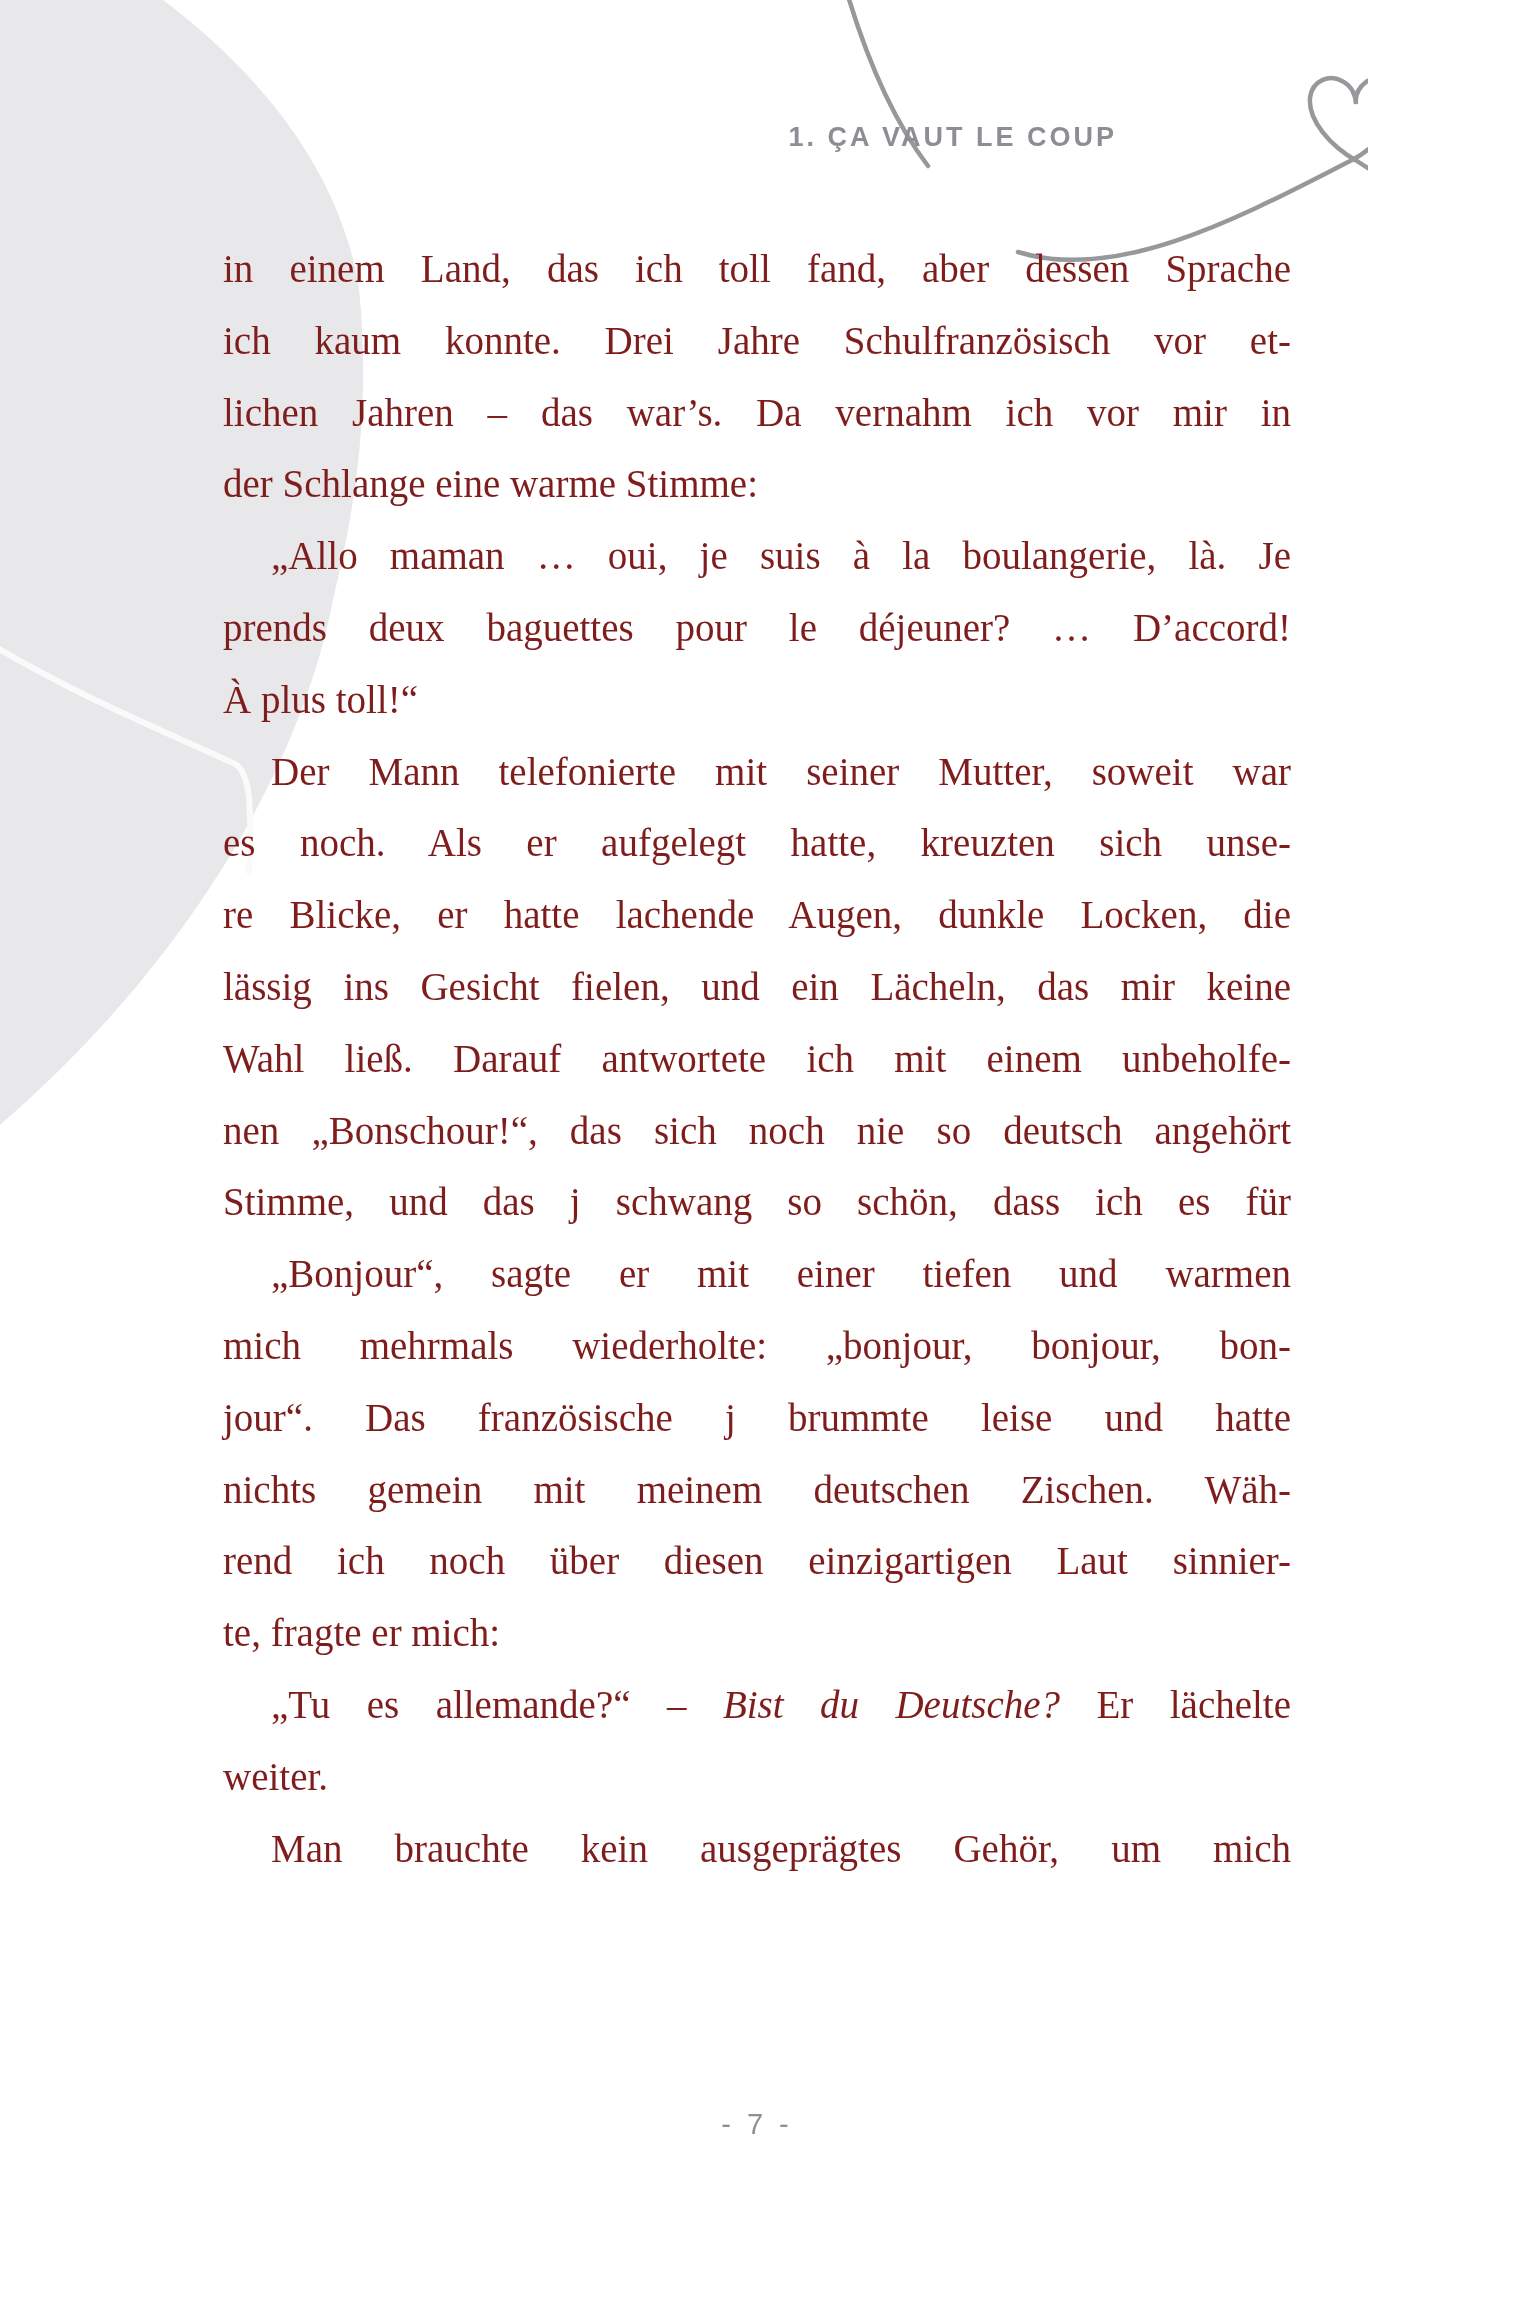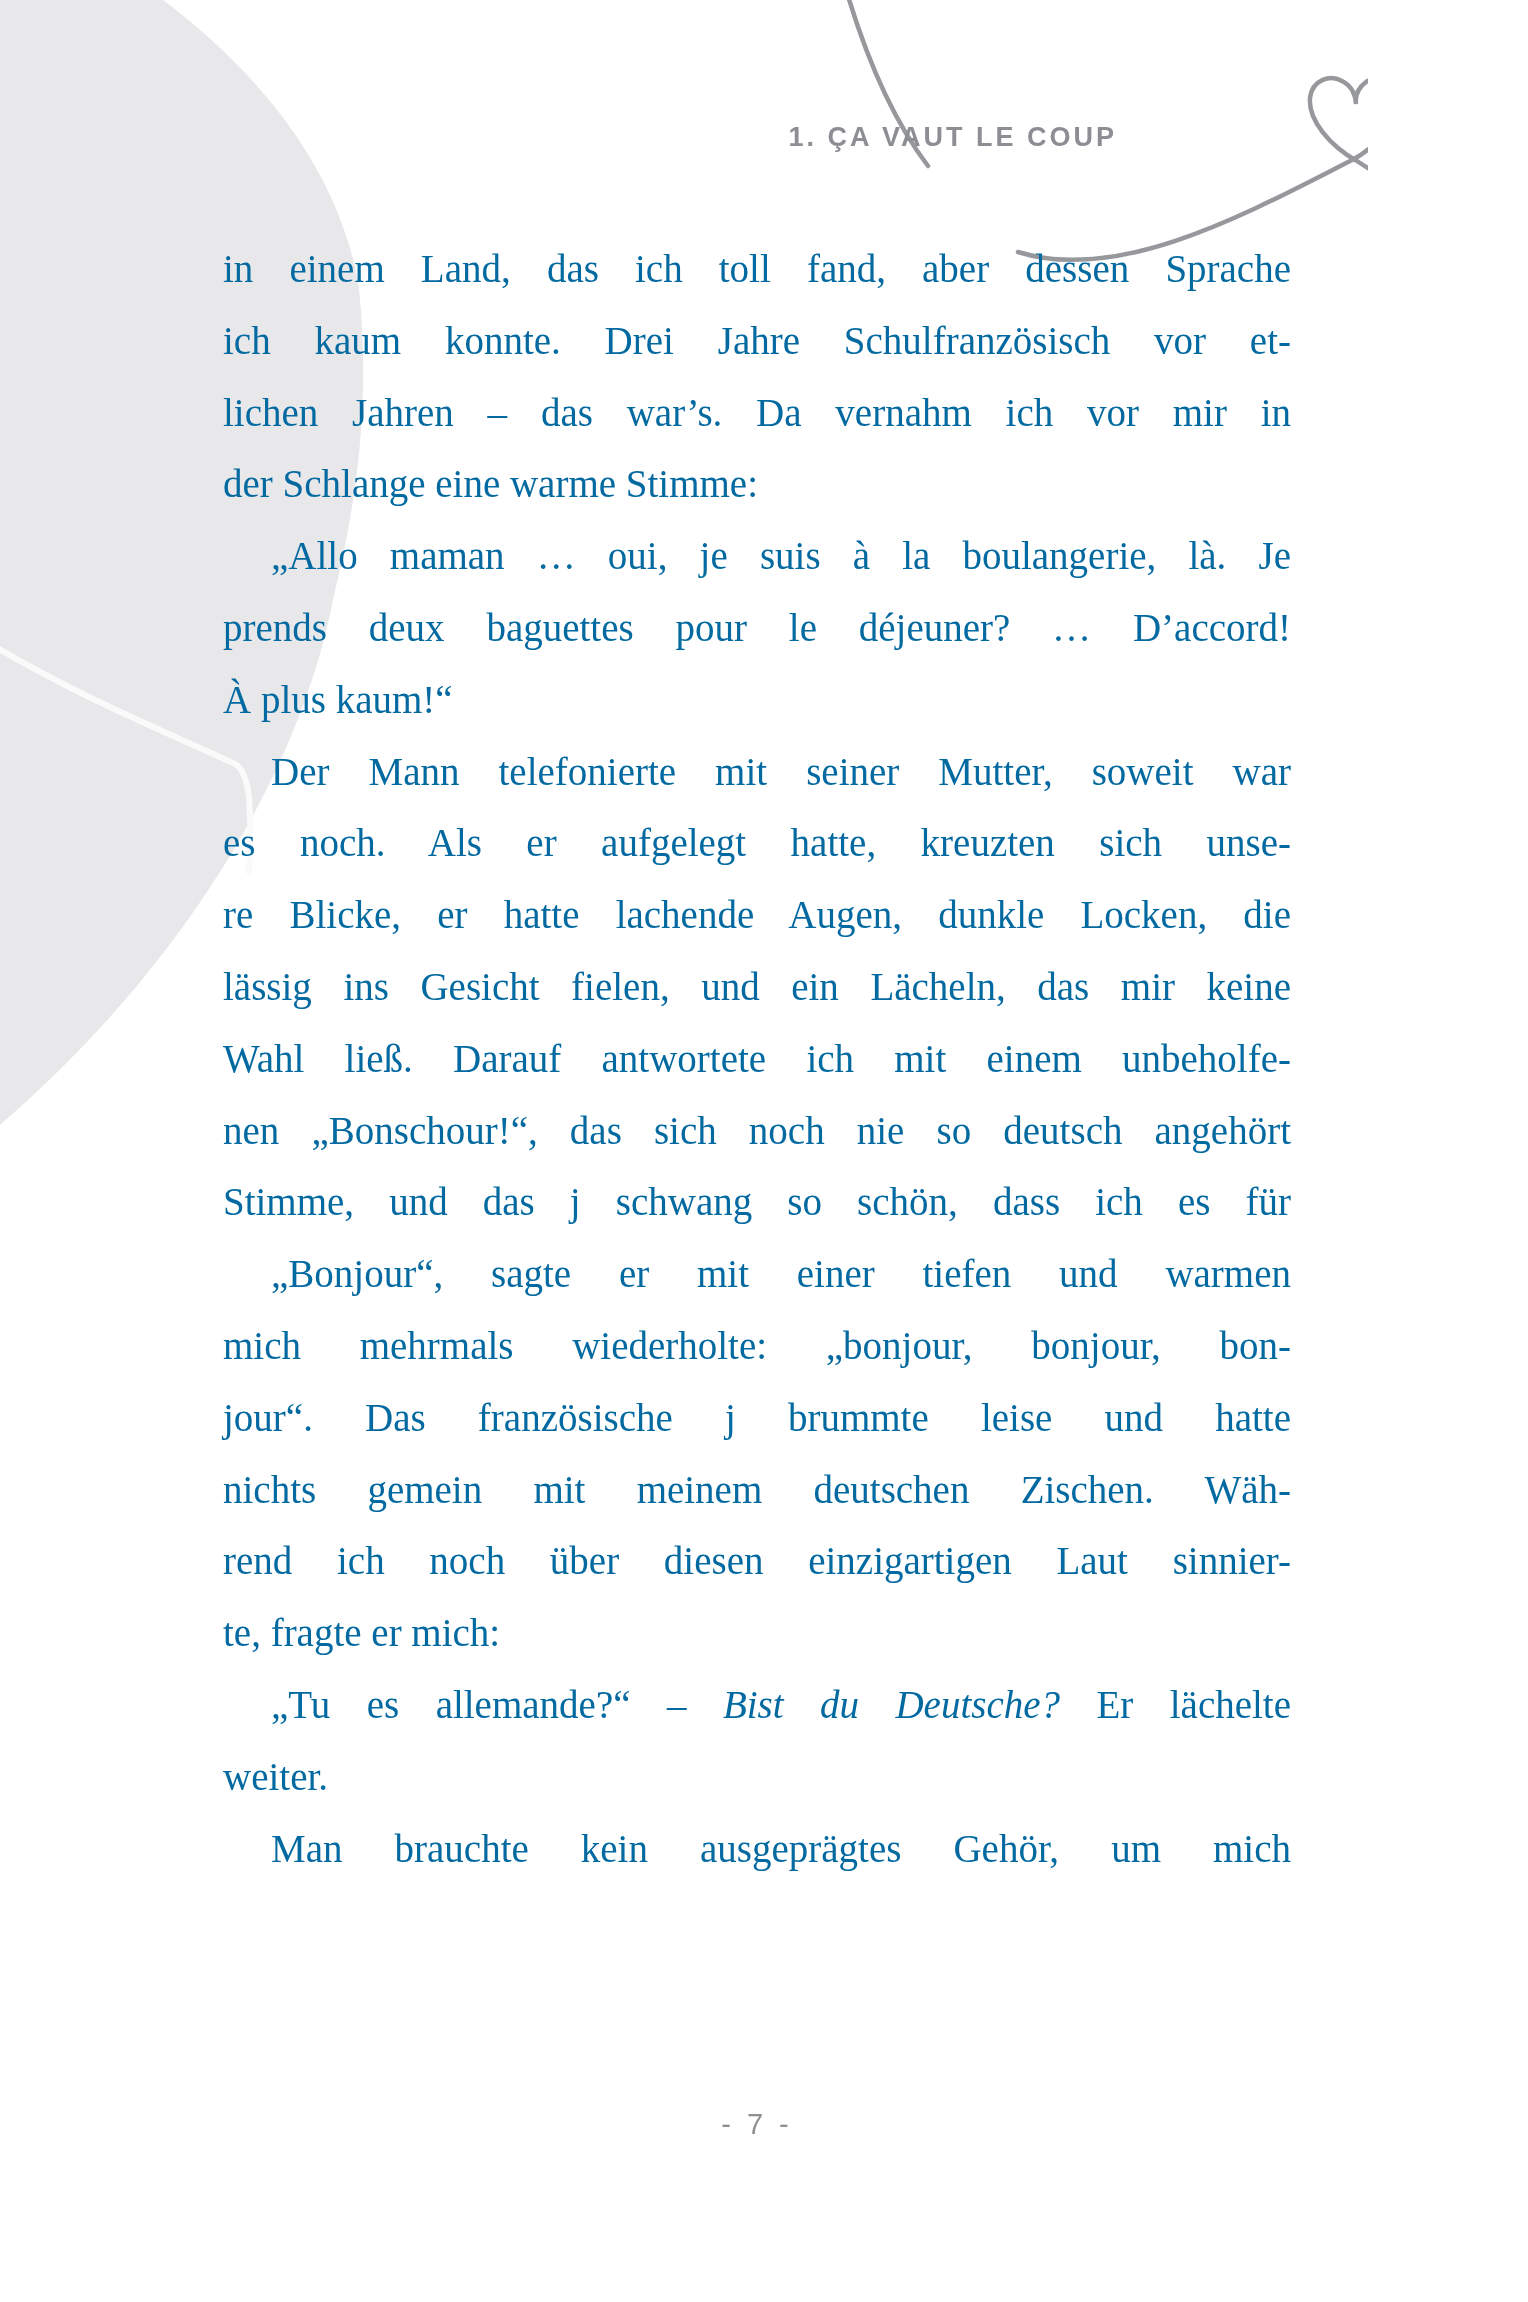--- a/index.html
+++ b/index.html
@@ -27,21 +27,21 @@
     font-weight:700;
     letter-spacing:3px;
     color:#8c8e93;
     white-space:nowrap;
   }
   .body-text{
     position:absolute;
     left:223px;
     top:233px;
     width:1068px;
-    color:#0369a1;
+    color:#7f1d1d;
   }
   .line{
     font-size:39px;
     line-height:71.8px;
     text-align:left;
     white-space:normal;
   }
   .line.just{
     text-align:justify;
     text-align-last:justify;
@@ -98,21 +98,21 @@
 
   <div class="chapter-header">1. ÇA VAUT LE COUP</div>
 
   <div class="body-text">
       <div class="line just"><span>in einem Land, das ich toll fand, aber dessen Sprache</span></div>
       <div class="line just"><span>ich kaum konnte. Drei Jahre Schulfranzösisch vor et-</span></div>
       <div class="line just"><span>lichen Jahren – das war’s. Da vernahm ich vor mir in</span></div>
       <div class="line"><span>der Schlange eine warme Stimme:</span></div>
       <div class="line indent just"><span>„Allo maman … oui, je suis à la boulangerie, là. Je</span></div>
       <div class="line just"><span>prends deux baguettes pour le déjeuner? … D’accord!</span></div>
-      <div class="line"><span>À plus kaum!“</span></div>
+      <div class="line"><span>À plus toll!“</span></div>
       <div class="line indent just"><span>Der Mann telefonierte mit seiner Mutter, soweit war</span></div>
       <div class="line just"><span>es noch. Als er aufgelegt hatte, kreuzten sich unse-</span></div>
       <div class="line just"><span>re Blicke, er hatte lachende Augen, dunkle Locken, die</span></div>
       <div class="line just"><span>lässig ins Gesicht fielen, und ein Lächeln, das mir keine</span></div>
       <div class="line just"><span>Wahl ließ. Darauf antwortete ich mit einem unbeholfe-</span></div>
       <div class="line just"><span>nen „Bonschour!“, das sich noch nie so deutsch angehört</span></div>
       <div class="line just"><span>Stimme, und das j schwang so schön, dass ich es für</span></div>
       <div class="line indent just"><span>„Bonjour“, sagte er mit einer tiefen und warmen</span></div>
       <div class="line just"><span>mich mehrmals wiederholte: „bonjour, bonjour, bon-</span></div>
       <div class="line just"><span>jour“. Das französische j brummte leise und hatte</span></div>

